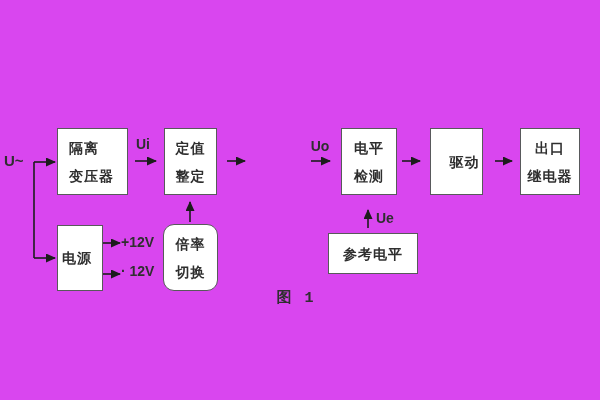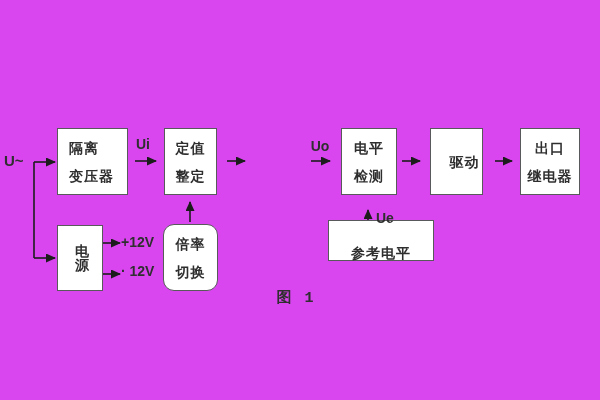--- a/index.html
+++ b/index.html
@@ -89,30 +89,30 @@
 
   <div class="box" style="left:430px;top:128px;width:53px;height:67px;padding-left:16px;">
     <span>驱动</span>
   </div>
 
   <div class="box" style="left:520px;top:128px;width:60px;height:67px;">
     <span>出口</span>
     <span>继电器</span>
   </div>
 
-  <div class="box align-left" style="left:57px;top:225px;width:46px;height:66px;padding-left:17px;">
+  <div class="box align-left" style="left:57px;top:225px;width:46px;height:66px;padding-left:4px;">
     <span>电源</span>
   </div>
 
   <div class="box" style="left:163px;top:224px;width:55px;height:67px;border-radius:11px;">
     <span>倍率</span>
     <span>切换</span>
   </div>
 
-  <div class="box" style="left:328px;top:220px;width:106px;height:41px;justify-content:flex-end;">
+  <div class="box" style="left:328px;top:233px;width:90px;height:41px;">
     <span>参考电平</span>
   </div>
 
   <span class="lbl" style="left:4px;top:153px;font-size:15px;">U~</span>
   <span class="lbl center" style="left:130px;top:137px;width:26px;">Ui</span>
   <span class="lbl center" style="left:306px;top:139px;width:28px;">Uo</span>
   <span class="lbl" style="left:376px;top:211px;">Ue</span>
   <span class="lbl" style="left:121px;top:235px;">+12V</span>
   <span class="lbl" style="left:121px;top:264px;">· 12V</span>
 

